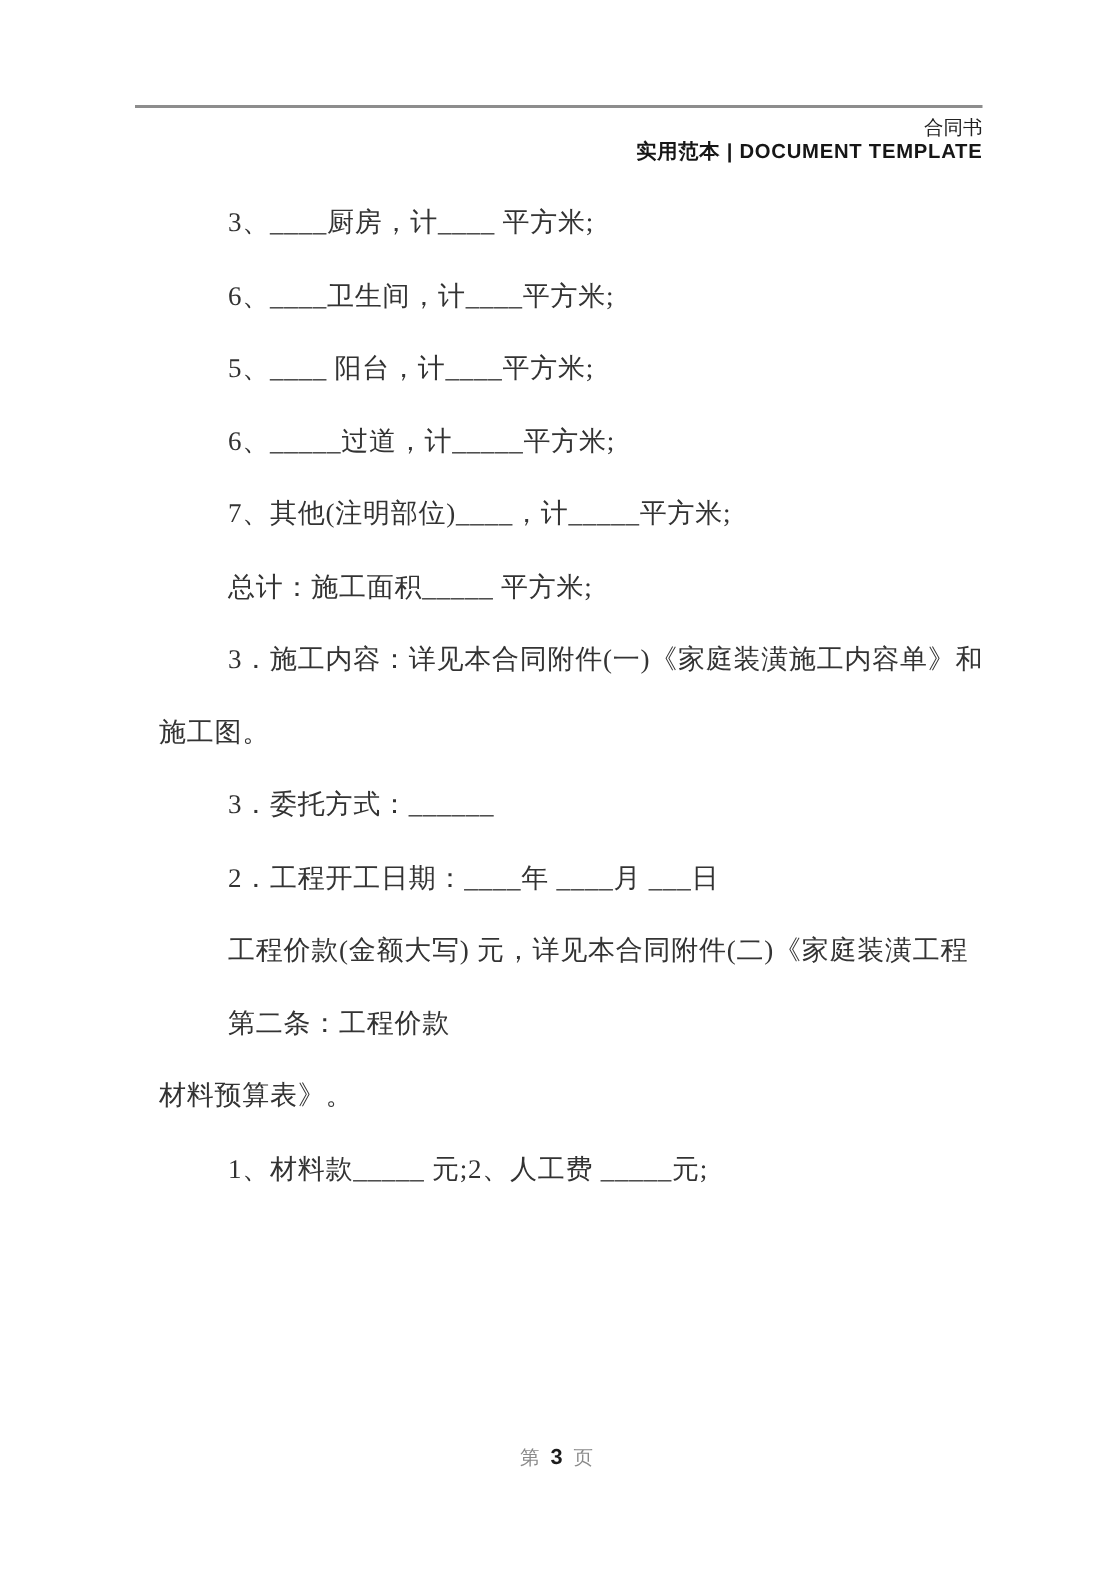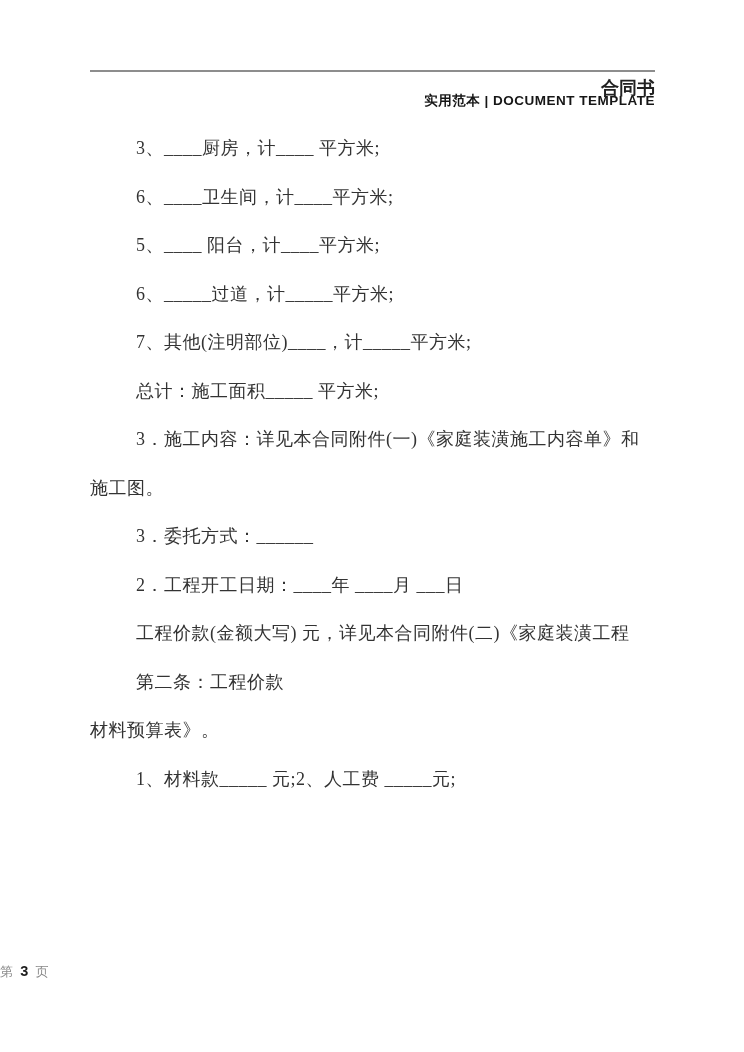--- a/index.html
+++ b/index.html
@@ -35,48 +35,50 @@
     left: 90px;
     right: 89px;
     height: 2px;
     background: #8d8d8d;
   }
   .doc-type {
     position: absolute;
     top: 76px;
     right: 89px;
     font-family: "Liberation Sans", "DejaVu Sans", sans-serif;
-    font-size: 18px;
-    font-weight: 700;
+    font-size: 13px;
+    font-weight: 400;
     color: #222222;
     white-space: nowrap;
   }
   
   .doc-body {
     position: absolute;
     top: 124px;
     left: 90px;
     right: 80px;
     font-size: 18px;
     letter-spacing: 0.5px;
     color: #333333;
   }
   .ln {
     line-height: 48.5px;
     white-space: nowrap;
+    margin-left: 16px;
   }
   .ind {
     padding-left: 46px;
   }
   
   .footer {
     position: absolute;
     top: 963px;
     left: 0;
     width: 100%;
+    text-align: center;
     font-size: 13px;
     color: #8a8a8a;
     letter-spacing: 2px;
   }
   .footer .page-num {
     color: #1c1c1c;
     font-weight: bold;
     font-size: 14.5px;
     font-family: "Liberation Sans", "DejaVu Sans", sans-serif;
   }

